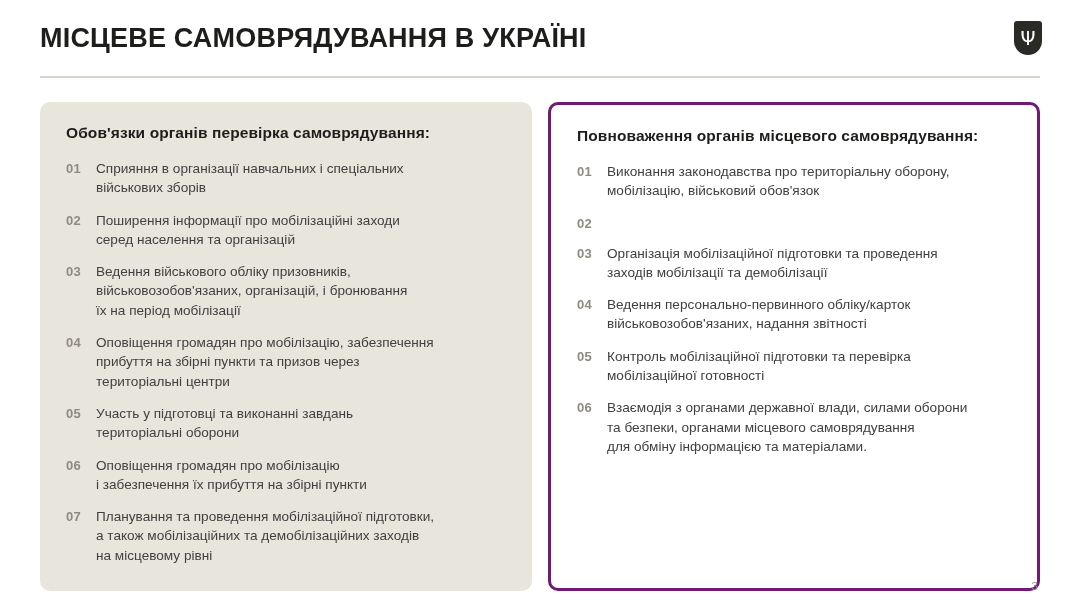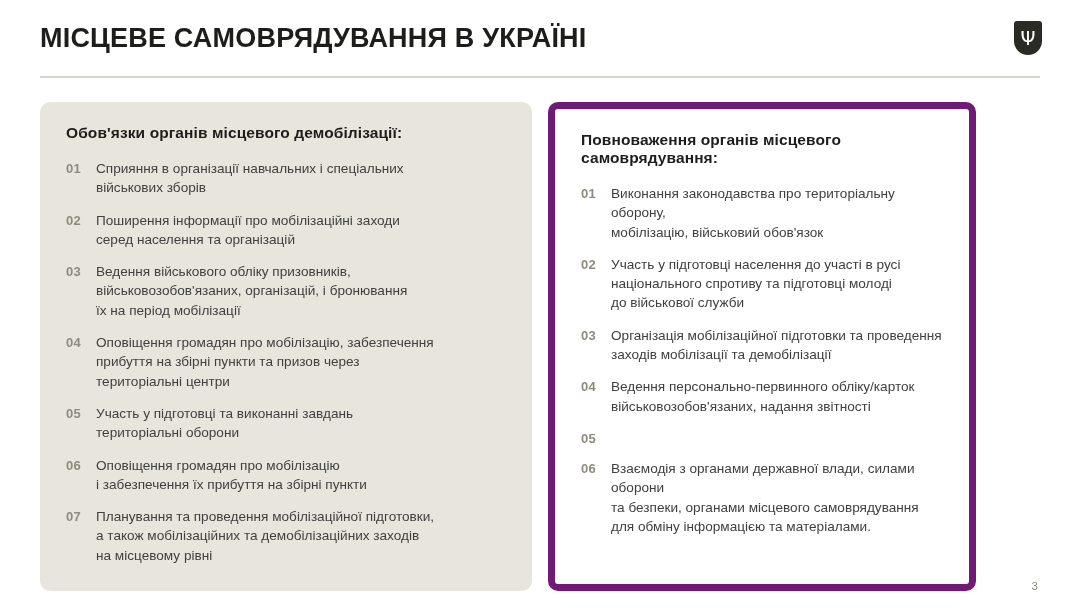--- a/index.html
+++ b/index.html
@@ -85,23 +85,23 @@
     box-sizing: border-box;
     border-radius: 10px;
     padding: 22px 26px 26px 26px;
   }
   .card-left {
     width: 492px;
     background: #e8e6dc;
     min-height: 428px;
   }
   .card-right {
-    width: 428px;
+    width: 492px;
     background: #ffffff;
-    border: 7px solid #701a75;
+    border: 3px solid #701a75;
     min-height: 428px;
   }
   .card-title {
     font-size: 15.5px;
     font-weight: bold;
     color: #1d1d1b;
     margin: 0 0 17px 0;
     letter-spacing: 0.1px;
   }
   .item {
@@ -146,21 +146,21 @@
     <div class="header-title">МІСЦЕВЕ САМОВРЯДУВАННЯ В УКРАЇНІ</div>
     <div class="emblem">
       <span class="trident">Ψ</span>
     </div>
   </div>
   <div class="header-rule"></div>
 
   <div class="columns">
 
     <div class="card card-left">
-      <div class="card-title">Обов'язки органів місцевого демобілізації:</div>
+      <div class="card-title">Обов'язки органів перевірка самоврядування:</div>
 
       <div class="item">
         <div class="item-num">01</div>
         <div class="item-text">Сприяння в організації навчальних і спеціальних
 військових зборів</div>
       </div>
       <div class="item">
         <div class="item-num">02</div>
         <div class="item-text">Поширення інформації про мобілізаційні заходи
 серед населення та організацій</div>
@@ -198,36 +198,35 @@
     <div class="card card-right">
       <div class="card-title">Повноваження органів місцевого самоврядування:</div>
 
       <div class="item">
         <div class="item-num">01</div>
         <div class="item-text">Виконання законодавства про територіальну оборону,
 мобілізацію, військовий обов'язок</div>
       </div>
       <div class="item">
         <div class="item-num">02</div>
-        <div class="item-text">Участь у підготовці населення до участі в русі
-національного спротиву та підготовці молоді
-до військової служби</div>
       </div>
       <div class="item">
         <div class="item-num">03</div>
         <div class="item-text">Організація мобілізаційної підготовки та проведення
 заходів мобілізації та демобілізації</div>
       </div>
       <div class="item">
         <div class="item-num">04</div>
         <div class="item-text">Ведення персонально-первинного обліку/карток
 військовозобов'язаних, надання звітності</div>
       </div>
       <div class="item">
         <div class="item-num">05</div>
+        <div class="item-text">Контроль мобілізаційної підготовки та перевірка
+мобілізаційної готовності</div>
       </div>
       <div class="item">
         <div class="item-num">06</div>
         <div class="item-text">Взаємодія з органами державної влади, силами оборони
 та безпеки, органами місцевого самоврядування
 для обміну інформацією та матеріалами.</div>
       </div>
     </div>
 
   </div>

